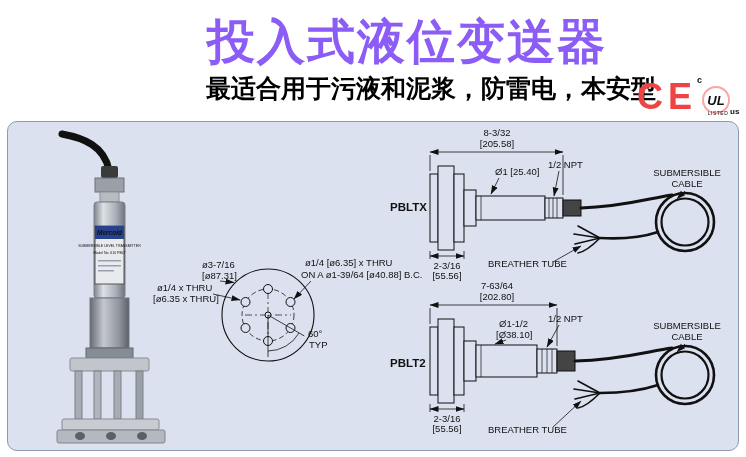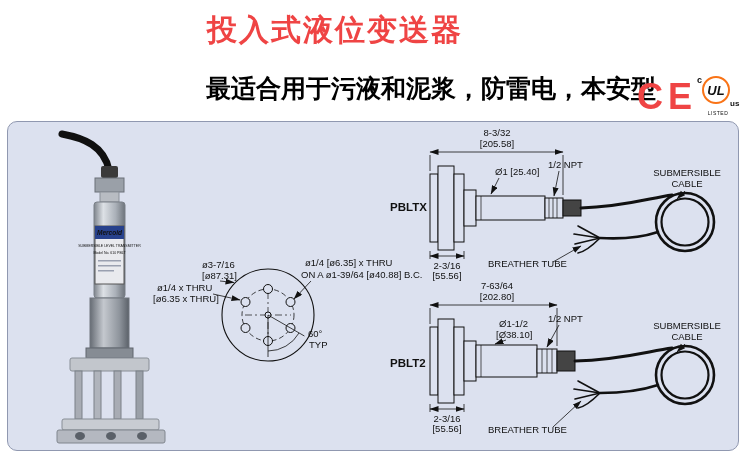--- a/index.html
+++ b/index.html
@@ -4,40 +4,40 @@
 <style>
   * { box-sizing: border-box; margin: 0; padding: 0; }
   html, body { background: #ffffff; }
   body {
     width: 746px; height: 457px; position: relative; overflow: hidden;
     font-family: "Liberation Sans", sans-serif; color: #111;
   }
   .abs { position: absolute; }
   .title {
     left: 207px; top: 10px; font-family: "DejaVu Serif", serif;
-    font-weight: bold; font-size: 30px; letter-spacing: 2px; color: #ef4444;
+    font-weight: bold; font-size: 48px; letter-spacing: 2px; color: #8b5cf6;
     white-space: nowrap;
   }
   .subtitle {
     left: 206px; top: 72px; font-family: "DejaVu Serif", serif;
     font-weight: bold; font-size: 25px; color: #000; white-space: nowrap; text-align: center;
   }
   .ce {
     left: 637px; top: 76px; font-size: 36px; font-weight: bold;
     letter-spacing: 5px; color: #ef4444;
   }
   .ul-logo { left: 699px; top: 74px; width: 38px; height: 44px; }
   .ul-c { position: absolute; left: -2px; top: 1px; font-size: 9px; font-weight: bold; }
   .ul-circle {
-    position: absolute; left: 3px; top: 2px; width: 28px; height: 28px;
-    border: 2px solid #f97316; border-radius: 50%;
+    position: absolute; left: 3px; top: 12px; width: 28px; height: 28px;
+    border: 2px solid #fca5a5; border-radius: 50%;
     display: flex; align-items: center; justify-content: center;
     font-size: 13px; font-weight: bold; font-style: italic;
   }
-  .ul-us { position: absolute; left: 31px; top: 25px; font-size: 8px; font-weight: bold; }
+  .ul-us { position: absolute; left: 31px; top: 33px; font-size: 8px; font-weight: bold; }
   .ul-listed { position: absolute; left: 0; top: 36px; width: 38px; text-align: center; font-size: 5px; letter-spacing: 0.5px; }
   .panel {
     left: 7px; top: 121px; width: 732px; height: 330px;
     background: #dce1ef; border: 1px solid #9098b0; border-radius: 10px;
   }
   svg text { font-family: "Liberation Sans", sans-serif; fill: #111; }
   .dim { font-size: 9.5px; }
   .model-label { font-size: 11.5px; font-weight: bold; }
 </style>
 </head>

